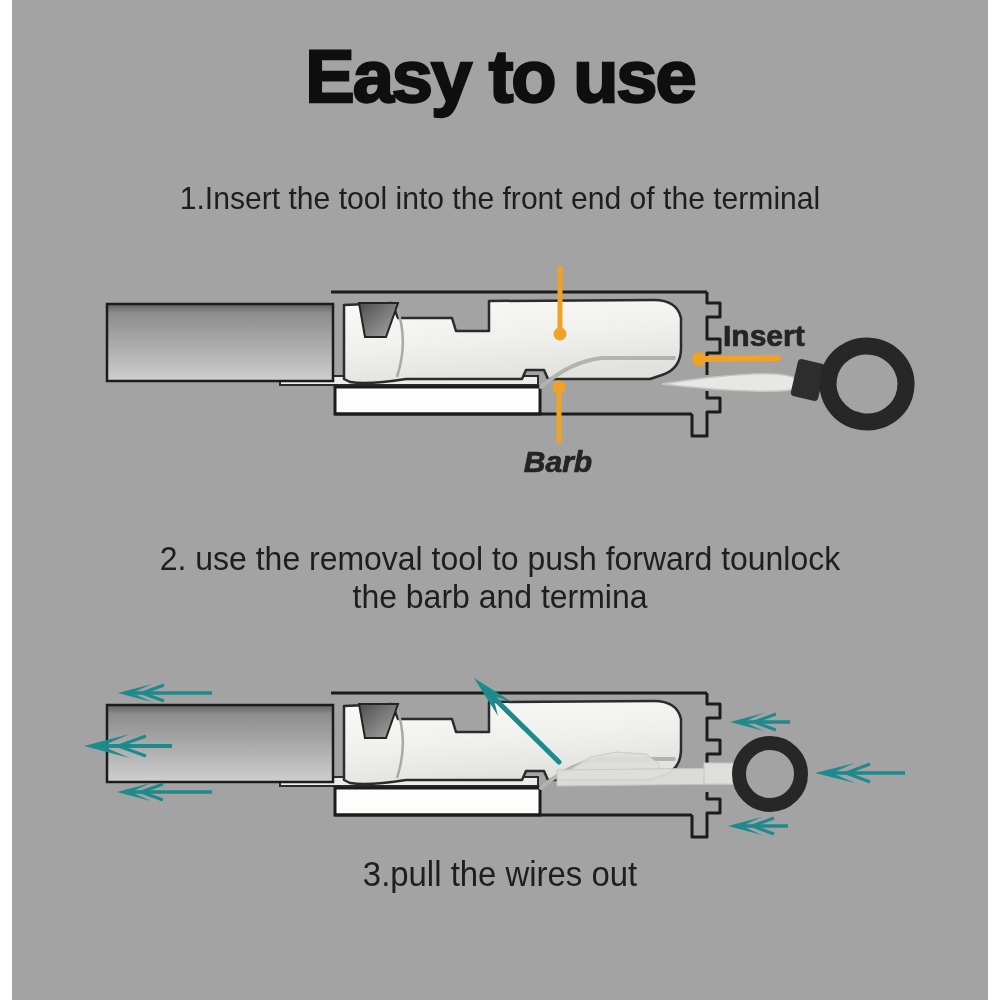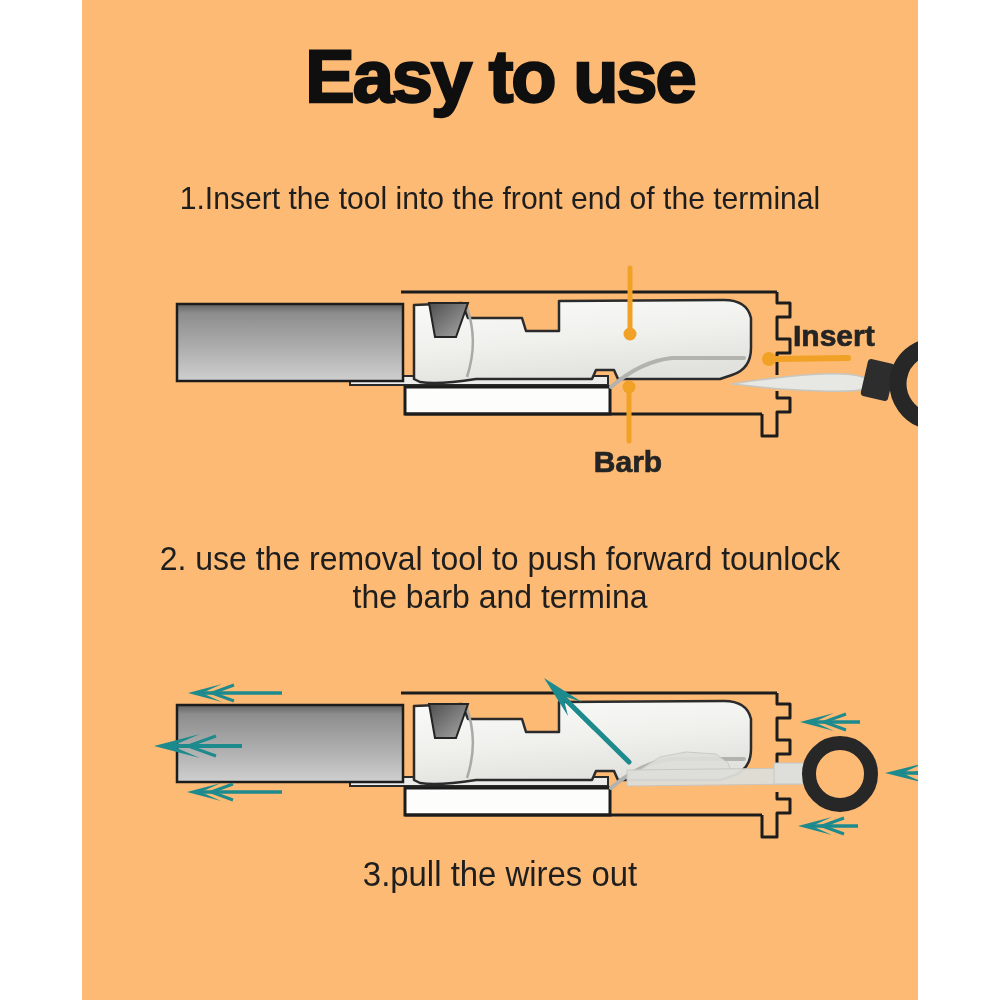--- a/index.html
+++ b/index.html
@@ -1,18 +1,18 @@
 <!DOCTYPE html>
 <html><head>
 <meta charset="utf-8">
 <style>
   html,body{margin:0;padding:0;background:#ffffff;}
   .canvas{
-    position:relative;width:836px;height:1000px;margin:0 auto;
-    background:#fdba74;overflow:hidden;
+    position:relative;width:976px;height:1000px;margin:0 auto;
+    background:#a3a3a3;overflow:hidden;
     font-family:"Liberation Sans", sans-serif;
   }
   .scene{position:absolute;left:0;top:0;width:1000px;height:1000px;}
   .title{
     position:absolute;top:34px;left:0;width:100%;text-align:center;
     font-size:74px;font-weight:700;letter-spacing:-2px;color:#0f0f0f;
     -webkit-text-stroke:2.4px #0f0f0f;
   }
   .step{
     position:absolute;left:0;width:100%;text-align:center;color:#1e1e1e;
@@ -21,21 +21,21 @@
   .step1{top:180px;font-size:32px;}
   .step2a{top:539px;font-size:34px;}
   .step2b{top:577px;font-size:34px;}
   .step3{top:854px;font-size:35px;}
   .dlabel{
     position:absolute;font-weight:700;font-size:30px;color:#242424;
     -webkit-text-stroke:0.7px #242424;white-space:nowrap;
   }
   .lbl-terminal{left:543px;top:229px;transform:translateX(-50%);}
   .lbl-insert{left:711px;top:319px;text-align:center;}
-  .lbl-barb{left:546px;top:445px;transform:translateX(-50%);}
+  .lbl-barb{left:546px;top:445px;transform:translateX(-50%);font-style:italic;}
   .hline{fill:none;stroke:#1c1c1c;stroke-width:3;stroke-linejoin:round;}
   .bodyline{stroke:#2b2b2b;stroke-width:2.5;stroke-linejoin:round;}
   .barbline{fill:none;stroke:#b2b2af;stroke-width:4;stroke-linecap:round;}
   .sep{fill:none;stroke:#a9a9a6;stroke-width:2.5;}
   .needle{fill:#e7e7e3;stroke:#c6c6c1;stroke-width:1.5;}
   .pale{fill:#dededa;stroke:#c6c6c2;stroke-width:1;}
 </style>
 </head>
 <body>
 

